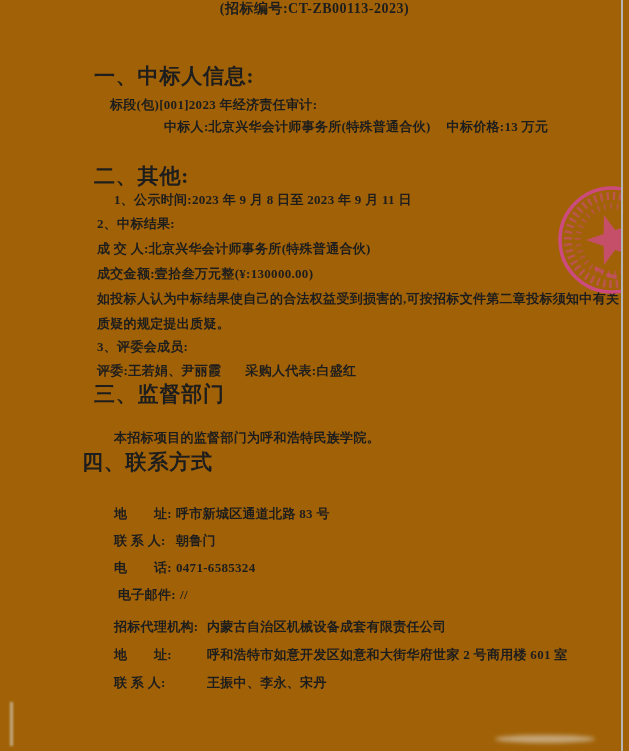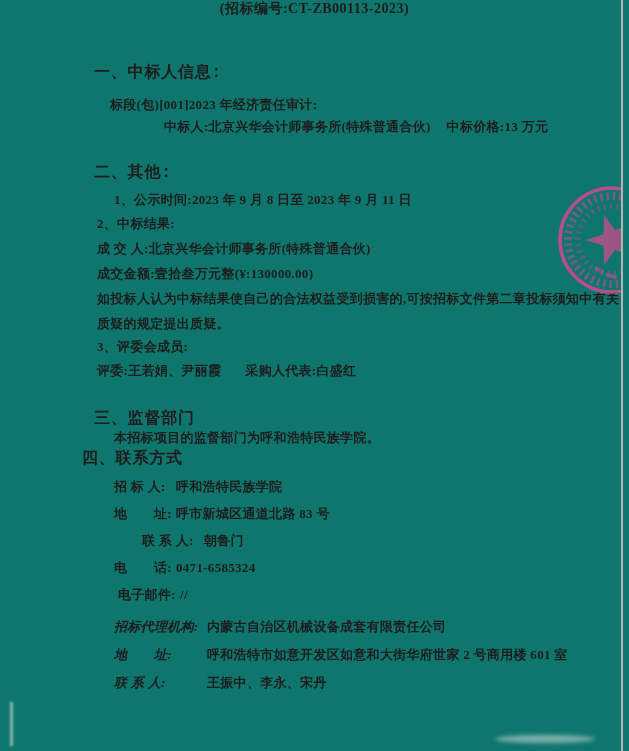--- a/index.html
+++ b/index.html
@@ -4,48 +4,48 @@
 <style>
   html, body { margin: 0; padding: 0; }
   body {
     width: 629px; height: 751px;
     background: #ffffff;
     font-family: "Liberation Serif", "DejaVu Serif", serif;
   }
   .page {
     position: relative;
     width: 629px; height: 751px;
-    background: #0f766e;
+    background: #a16207;
     overflow: hidden;
     color: #1d1d1d;
     font-weight: 700;
   }
   .line {
     position: absolute;
     white-space: nowrap;
     font-size: 13px;
     letter-spacing: 0.3px;
   }
   .doc-header {
     left: 0; top: 9; width: 100%;
     text-align: center;
     font-size: 14px;
     font-weight: 800;
     letter-spacing: 0.5px;
   }
   .sec-heading {
-    font-size: 16px;
+    font-size: 21px;
     font-weight: 800;
     letter-spacing: 0.8px;
-    font-family: Liberation Mono, monospace;
+    font-family: Liberation Serif, serif;
   }
   .gap-sm { display: inline-block; width: 16px; }
   .gap-md { display: inline-block; width: 24px; }
   .clabel { display: inline-block; width: 62px; }
-  .alabel { display: inline-block; width: 93px; font-style: italic; }
+  .alabel { display: inline-block; width: 93px; }
   .edge-line {
     position: absolute;
     left: 621px; top: 0;
     width: 2px; height: 751px;
     background: #b4b4b4;
   }
   .smudge-left {
     position: absolute;
     left: 10px; top: 702px;
     width: 3px; height: 44px;
@@ -92,32 +92,29 @@
   <div class="line" style="left:97px; top:265px;">
     <span>成交金额:</span><span>壹拾叁万元整(¥:130000.00)</span>
   </div>
   <div class="line" style="left:97px; top:315px;">质疑的规定提出质疑。</div>
   <div class="line" style="left:97px; top:290px;">如投标人认为中标结果使自己的合法权益受到损害的,可按招标文件第二章投标须知中有关</div>
   <div class="line" style="left:97px; top:338px;">3、评委会成员:</div>
   <div class="line" style="left:97px; top:362px;">
     <span>评委:</span><span>王若娟、尹丽霞</span><span class="gap-md"></span><span>采购人代表:</span><span>白盛红</span>
   </div>
 
-  <div class="line sec-heading" style="left:94px; top:408px;">三、监督部门</div>
+  <div class="line sec-heading" style="left:94px; top:380px;">三、监督部门</div>
   <div class="line" style="left:114px; top:429px;">本招标项目的监督部门为呼和浩特民族学院。</div>
 
   <div class="line sec-heading" style="left:82px; top:448px;">四、联系方式</div>
 
-  <div class="line" style="left:114px; top:478px;">
-    <span class="clabel">招 标 人:</span><span>呼和浩特民族学院</span>
-  </div>
   <div class="line" style="left:114px; top:505px;">
     <span class="clabel">地　　址:</span><span>呼市新城区通道北路 83 号</span>
   </div>
-  <div class="line" style="left:114px; top:532px;margin-left:28px;">
+  <div class="line" style="left:114px; top:532px;">
     <span class="clabel">联 系 人:</span><span>朝鲁门</span>
   </div>
   <div class="line" style="left:114px; top:559px;">
     <span class="clabel">电　　话:</span><span>0471-6585324</span>
   </div>
   <div class="line" style="left:118px; top:586px;">
     <span class="clabel">电子邮件:</span><span>//</span>
   </div>
 
   <div class="line" style="left:114px; top:618px;">

